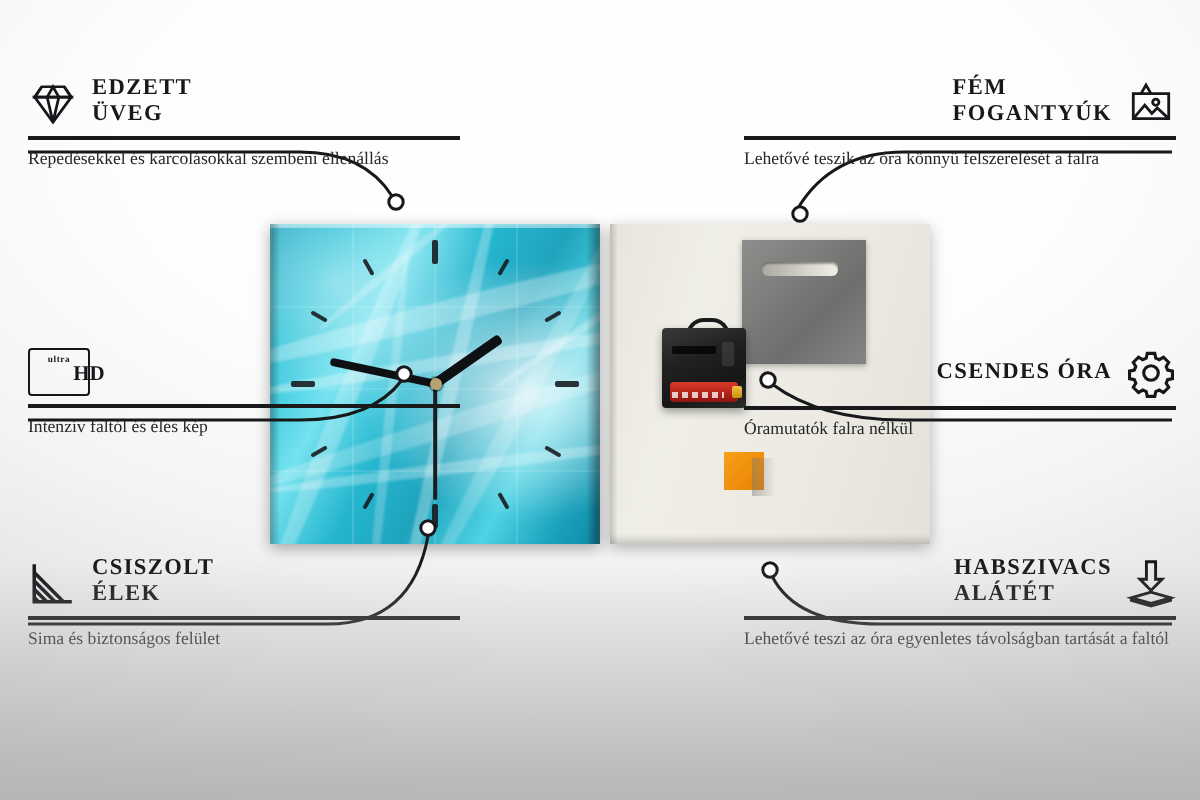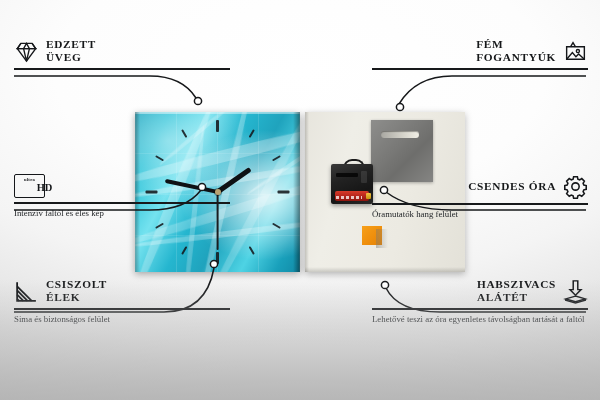--- a/index.html
+++ b/index.html
@@ -216,20 +216,21 @@
           <path d="M3.2 9.2h17.6L12 21.2 3.2 9.2z"></path>
           <path d="M6.6 4.2h10.8l3.4 5H3.2l3.4-5z"></path>
           <path d="M6.6 4.2 3.2 9.2M17.4 4.2l3.4 5M9.2 9.2 12 21.2 14.8 9.2M9.2 9.2 12 4.2l2.8 5"></path>
         </svg>
       </span>
       <span class="ttl">
         <span>EDZETT</span><br><span>ÜVEG</span>
       </span>
     </div>
     <div class="rule"></div>
+    <div class="desc">Repedésekkel és karcolásokkal szembeni ellenállás</div>
   </div>
 
   <div class="callout left" id="c2">
     <div class="head">
       <span class="hdbox">
         <span class="u">ultra</span>
         <span class="h">HD</span>
       </span>
     </div>
     <div class="rule"></div>
@@ -263,36 +264,37 @@
       <span class="ico">
         <svg viewBox="0 0 24 24" fill="none" stroke="currentColor" stroke-width="1.35">
           <path d="M3.5 7.5h17v12h-17z"></path>
           <path d="M12 7.5 9.6 3.4 7.2 7.5"></path>
           <circle cx="14.3" cy="11.6" r="1.5"></circle>
           <path d="M3.5 19.5 9 13l3.4 4 2.6-2.6 5.5 5.1"></path>
         </svg>
       </span>
     </div>
     <div class="rule"></div>
+    <div class="desc">Lehetővé teszik az óra könnyű felszerelését a falra</div>
   </div>
 
   <div class="callout right" id="c5">
     <div class="head">
       <span class="ttl">
         <span>CSENDES ÓRA</span><br>
       </span>
       <span class="ico">
         <svg viewBox="0 0 24 24" fill="none" stroke="currentColor" stroke-width="1.5">
           <path d="M10.2 2.6h3.6l.5 2.3 1.7.7 2-1.2 2.5 2.5-1.2 2 .7 1.7 2.3.5v3.6l-2.3.5-.7 1.7 1.2 2-2.5 2.5-2-1.2-1.7.7-.5 2.3h-3.6l-.5-2.3-1.7-.7-2 1.2L3.5 18.9l1.2-2-.7-1.7-2.3-.5v-3.6l2.3-.5.7-1.7-1.2-2L6 4.4l2 1.2 1.7-.7.5-2.3z"></path>
           <circle cx="12" cy="12" r="3.5"></circle>
         </svg>
       </span>
     </div>
     <div class="rule"></div>
-    <div class="desc">Óramutatók hang felület</div>
+    <div class="desc">Óramutatók falra nélkül</div>
   </div>
 
   <div class="callout right" id="c6">
     <div class="head">
       <span class="ttl">
         <span>HABSZIVACS</span><br><span>ALÁTÉT</span>
       </span>
       <span class="ico">
         <svg viewBox="0 0 24 24" fill="none" stroke="currentColor" stroke-width="1.4">
           <path d="M9.8 1.8h4.4v8.4h3.1L12 15.6 6.7 10.2h3.1V1.8z"></path>

